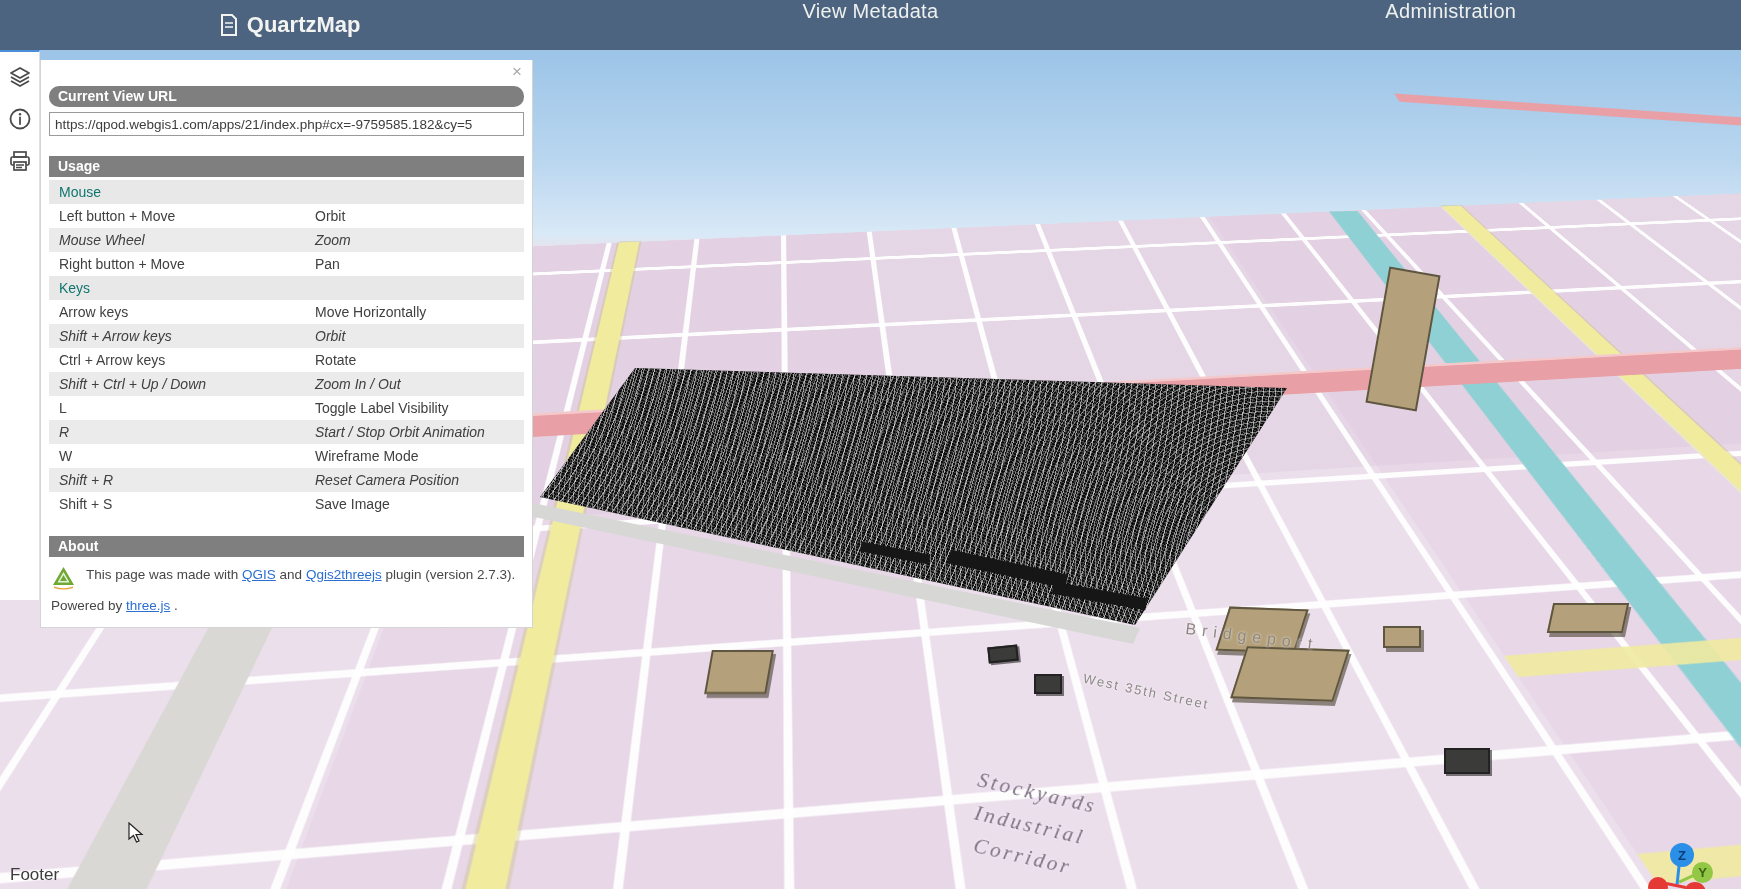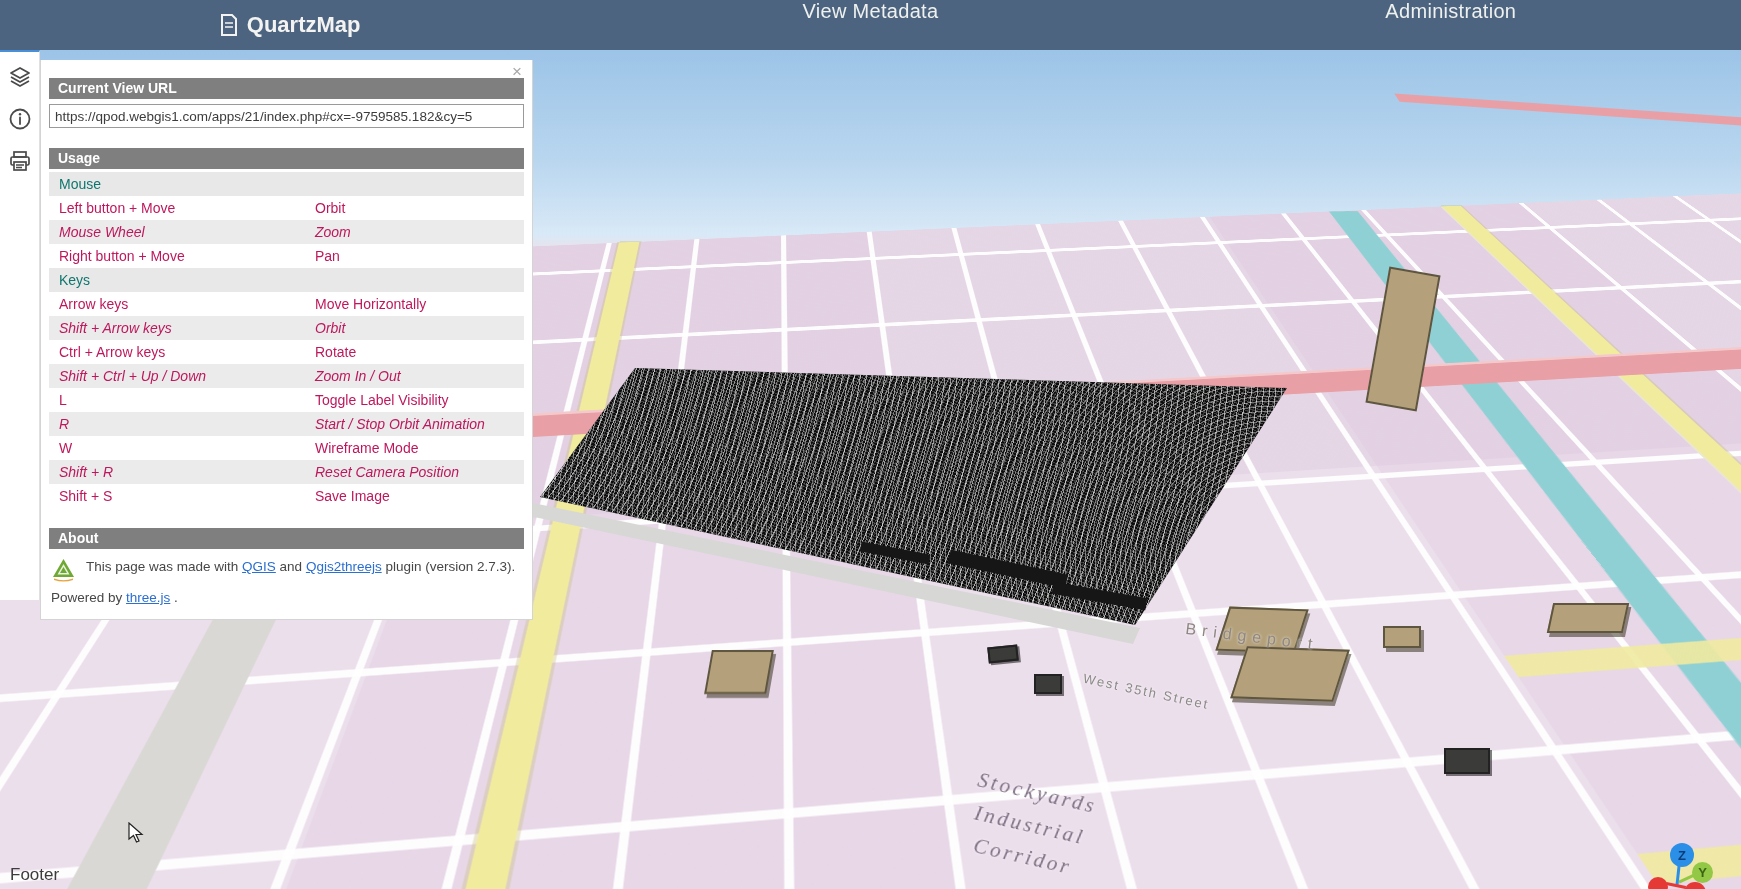--- a/index.html
+++ b/index.html
@@ -79,25 +79,25 @@
     border-top:2px solid #4a90d9; border-right:1px solid #e0e0e0; z-index:30;
     display:flex; flex-direction:column; align-items:center; padding-top:12px; gap:16px; }
   .side-btn { width:26px; height:26px; display:flex; align-items:center; justify-content:center; cursor:pointer; color:#4a4a4a; }
 
   
   .panel { position:absolute; left:40px; top:60px; width:493px; background:#fff; z-index:40;
     border:1px solid #d4d4d4; border-top:none; padding:4px 8px 14px 8px; color:#3a3a3a; }
   .panel-close { position:absolute; right:10px; top:3px; font-size:17px; color:#a8a8a8; cursor:pointer; line-height:1; }
   .sec-header { margin-top:20px; background:#7f7f7f; color:#fff; font-weight:bold; font-size:14px;
     padding:2px 9px; height:21px; line-height:17px; }
-  .sec-header.first { margin-top:14px; }
+  .sec-header.first { margin-top:22px;border-radius:10px; }
   .url-input { display:block; width:100%; height:24px; margin-top:5px; border:1px solid #9a9a9a;
     font-family:"Liberation Sans", sans-serif; font-size:13.5px; color:#3c3c3c; padding:2px 5px; }
   .usage-table { width:100%; border-collapse:collapse; margin-top:3px; }
-  .usage-table td { font-size:14px; height:24px; padding:0 0 0 10px; color:#be185d; vertical-align:middle; }
+  .usage-table td { font-size:14px; height:24px; padding:0 0 0 10px; color:#404040; vertical-align:middle; }
   .usage-table td.act { width:256px; }
   tr.group td { font-weight:normal; background:#e8e8e8; color:#0f766e; }
   tr.alt td { background:#ebebeb;font-style:italic; }
   .about-row { display:flex; gap:10px; margin-top:8px; padding:0 2px;text-align:right; }
   .about-text { font-size:13.5px; line-height:1.5; color:#474747; }
   .powered { font-size:13.5px; margin-top:4px; padding-left:2px; color:#474747; }
   a.plink { color:#2b6fd1; text-decoration:underline; cursor:pointer; }
 
   
   .footer { position:absolute; left:10px; bottom:4px; font-size:17px; color:#3c3c3c; z-index:50; }

